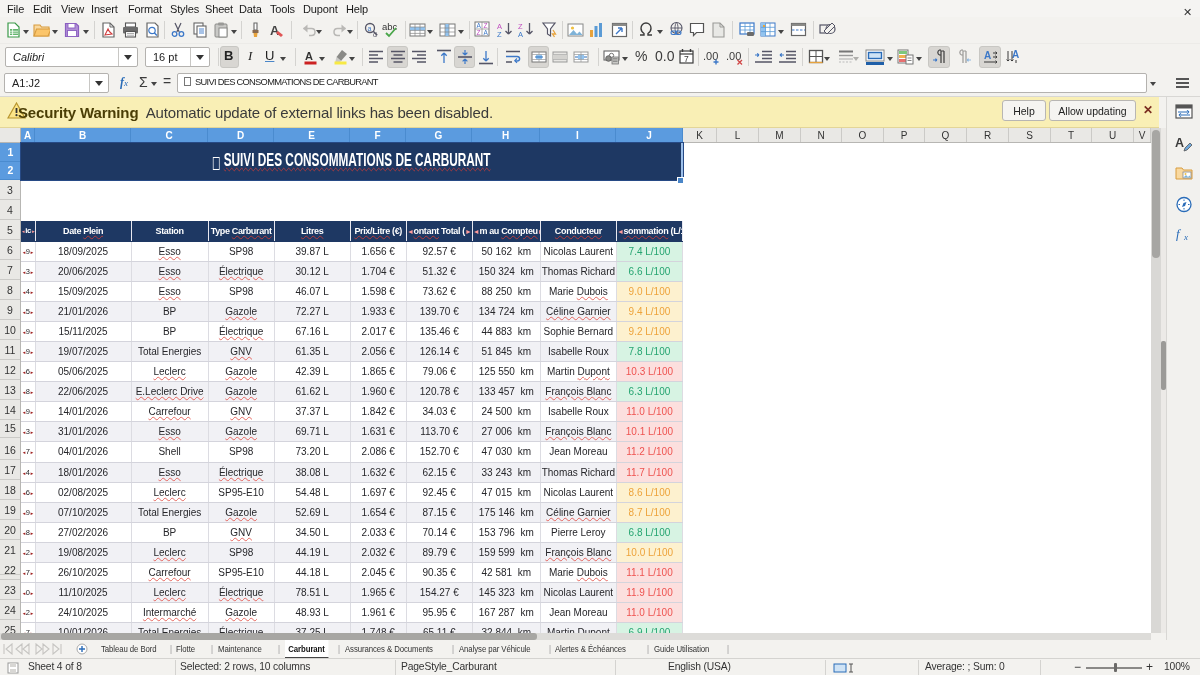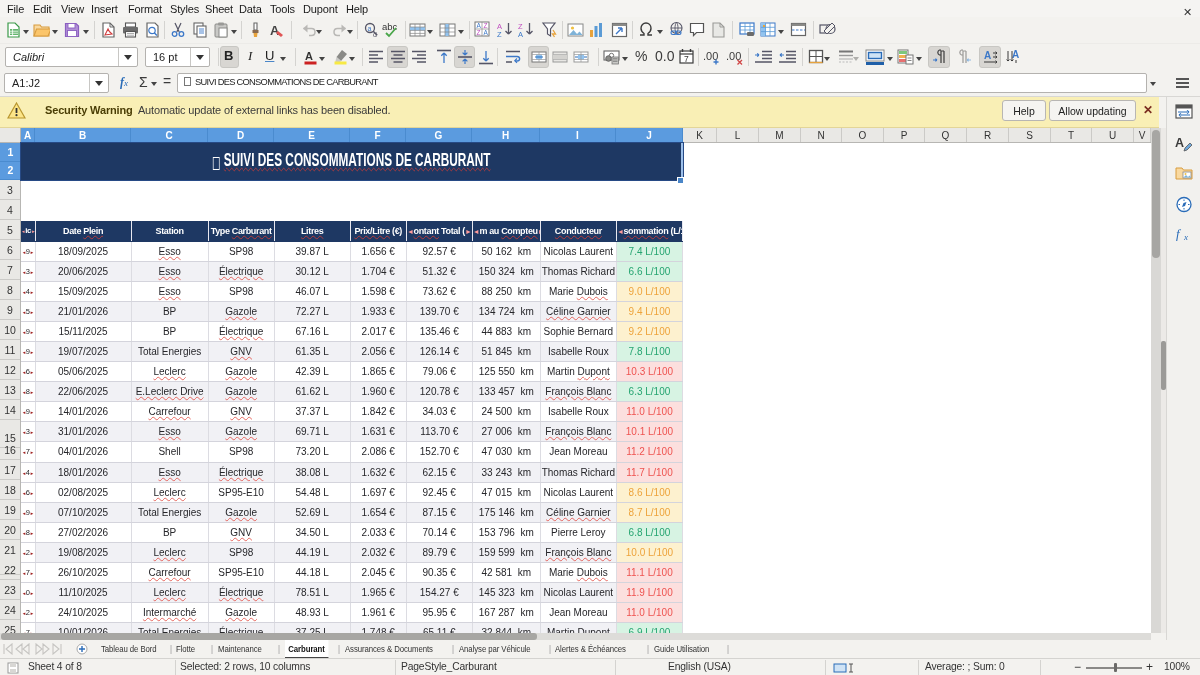--- a/index.html
+++ b/index.html
@@ -427,21 +427,21 @@
     </div>
     <div class="drp" style="left:1150px;top:12px"></div>
     <div class="abs" style="left:1176px;top:8px;width:13px;height:2px;background:#555;box-shadow:0 4px #555,0 8px #555"></div>
   </div>
 <div id="warn" class="abs">
     <svg class="abs" style="left:7px;top:5px" width="19" height="18" viewBox="0 0 19 18">
       <path d="M9.5 1L18 16H1z" fill="#fce588" stroke="#b8952e" stroke-width="1.2"></path>
       <path d="M9.5 6v5" stroke="#333" stroke-width="1.8"></path>
       <circle cx="9.5" cy="13.2" r="1.1" fill="#333"></circle>
     </svg>
-    <div class="abs" style="left:45px;top:7px;font-size:11px;letter-spacing:-0.15px"><span class="bold">Security Warning</span>&nbsp; <span style="color:#3b3b3b">Automatic update of external links has been disabled.</span></div>
+    <div class="abs" style="left:18px;top:7px;font-size:15px;letter-spacing:-0.15px"><span class="bold">Security Warning</span>&nbsp; <span style="color:#3b3b3b">Automatic update of external links has been disabled.</span></div>
     <div class="btn" style="left:1002px;width:44px">Help</div>
     <div class="btn" style="left:1049px;width:87px">Allow updating</div>
     <div class="abs" style="left:1143px;top:6px;font-size:12px;font-weight:bold;color:#7a2c20">✕</div>
   </div>
 <div id="sheet" class="abs">
     <div id="colhdr">
       <div style="left:0px;width:21px;border-right:1px solid #b7b6b3"></div>
       <div class="sel" style="left:21px;width:14px">A</div>
       <div class="sel" style="left:35px;width:96px">B</div>
       <div class="sel" style="left:131px;width:77px">C</div>
@@ -473,21 +473,21 @@
       <div style="top:78px;height:19px;line-height:19px">5</div>
       <div style="top:98px;height:19px;line-height:19px">6</div>
       <div style="top:118px;height:19px;line-height:19px">7</div>
       <div style="top:138px;height:19px;line-height:19px">8</div>
       <div style="top:158px;height:19px;line-height:19px">9</div>
       <div style="top:178px;height:19px;line-height:19px">10</div>
       <div style="top:198px;height:19px;line-height:19px">11</div>
       <div style="top:218px;height:19px;line-height:19px">12</div>
       <div style="top:238px;height:19px;line-height:19px">13</div>
       <div style="top:258px;height:19px;line-height:19px">14</div>
-      <div style="top:286px;height:19px;line-height:19px">15</div>
+      <div style="top:276px;height:19px;line-height:19px">15</div>
       <div style="top:298px;height:19px;line-height:19px">16</div>
       <div style="top:318px;height:19px;line-height:19px">17</div>
       <div style="top:338px;height:19px;line-height:19px">18</div>
       <div style="top:358px;height:19px;line-height:19px">19</div>
       <div style="top:378px;height:19px;line-height:19px">20</div>
       <div style="top:398px;height:34px;line-height:19px">21</div>
       <div style="top:418px;height:19px;line-height:19px">22</div>
       <div style="top:438px;height:19px;line-height:19px">23</div>
       <div style="top:458px;height:19px;line-height:19px">24</div>
       <div style="top:478px;height:19px;line-height:19px">25</div>

